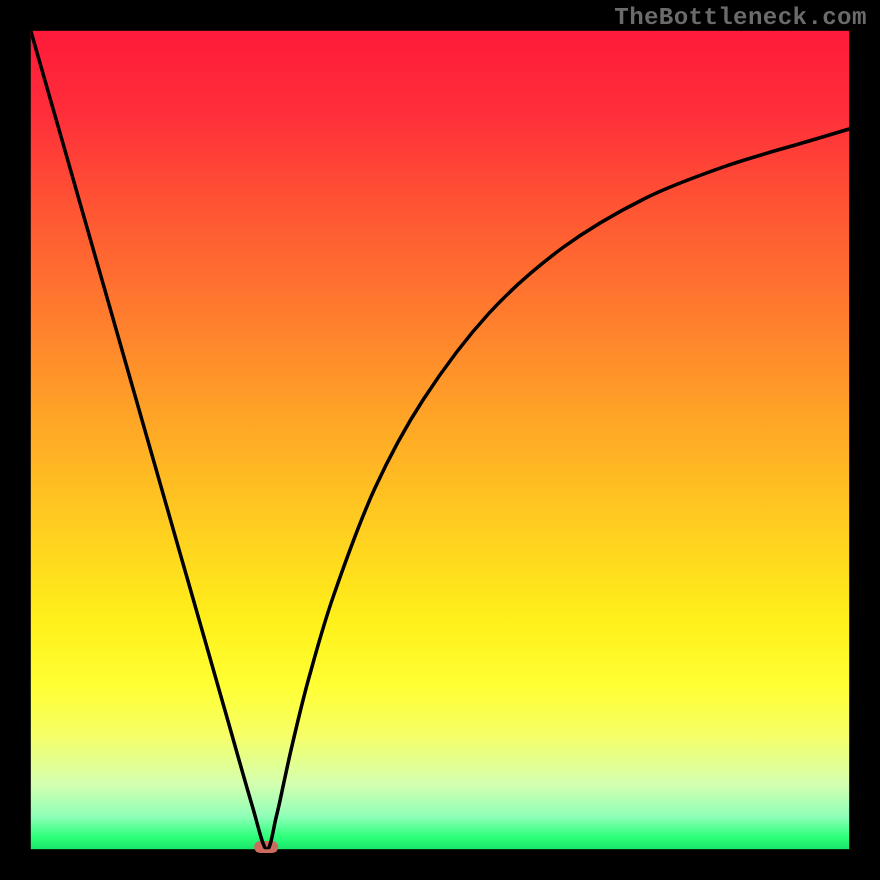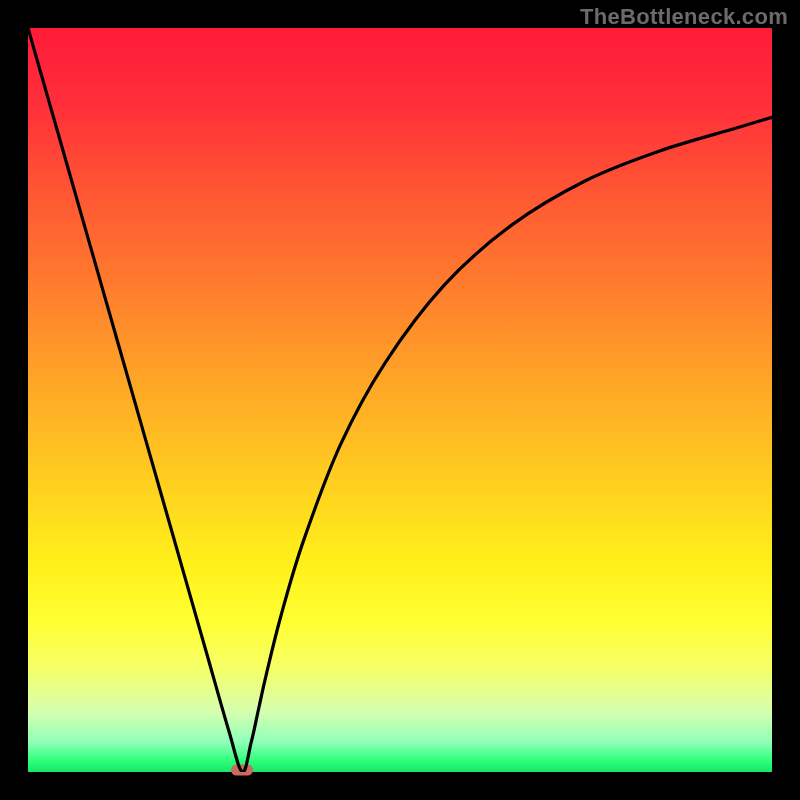--- a/index.html
+++ b/index.html
@@ -7,21 +7,21 @@
   .frame {
     position: relative;
     width: 800px;
     height: 800px;
     background: #000;
   }
   .watermark {
     position: absolute;
     top: 4px;
     right: 12px;
-    font-family: Liberation Sans, sans-serif;
+    font-family: Liberation Mono, monospace;
     font-size: 22px;
     font-weight: bold;
     color: #6b6b6b;
     letter-spacing: 0.3px;
     z-index: 5;
   }
   .plot {
     position: absolute;
     left: 28px;
     top: 28px;

